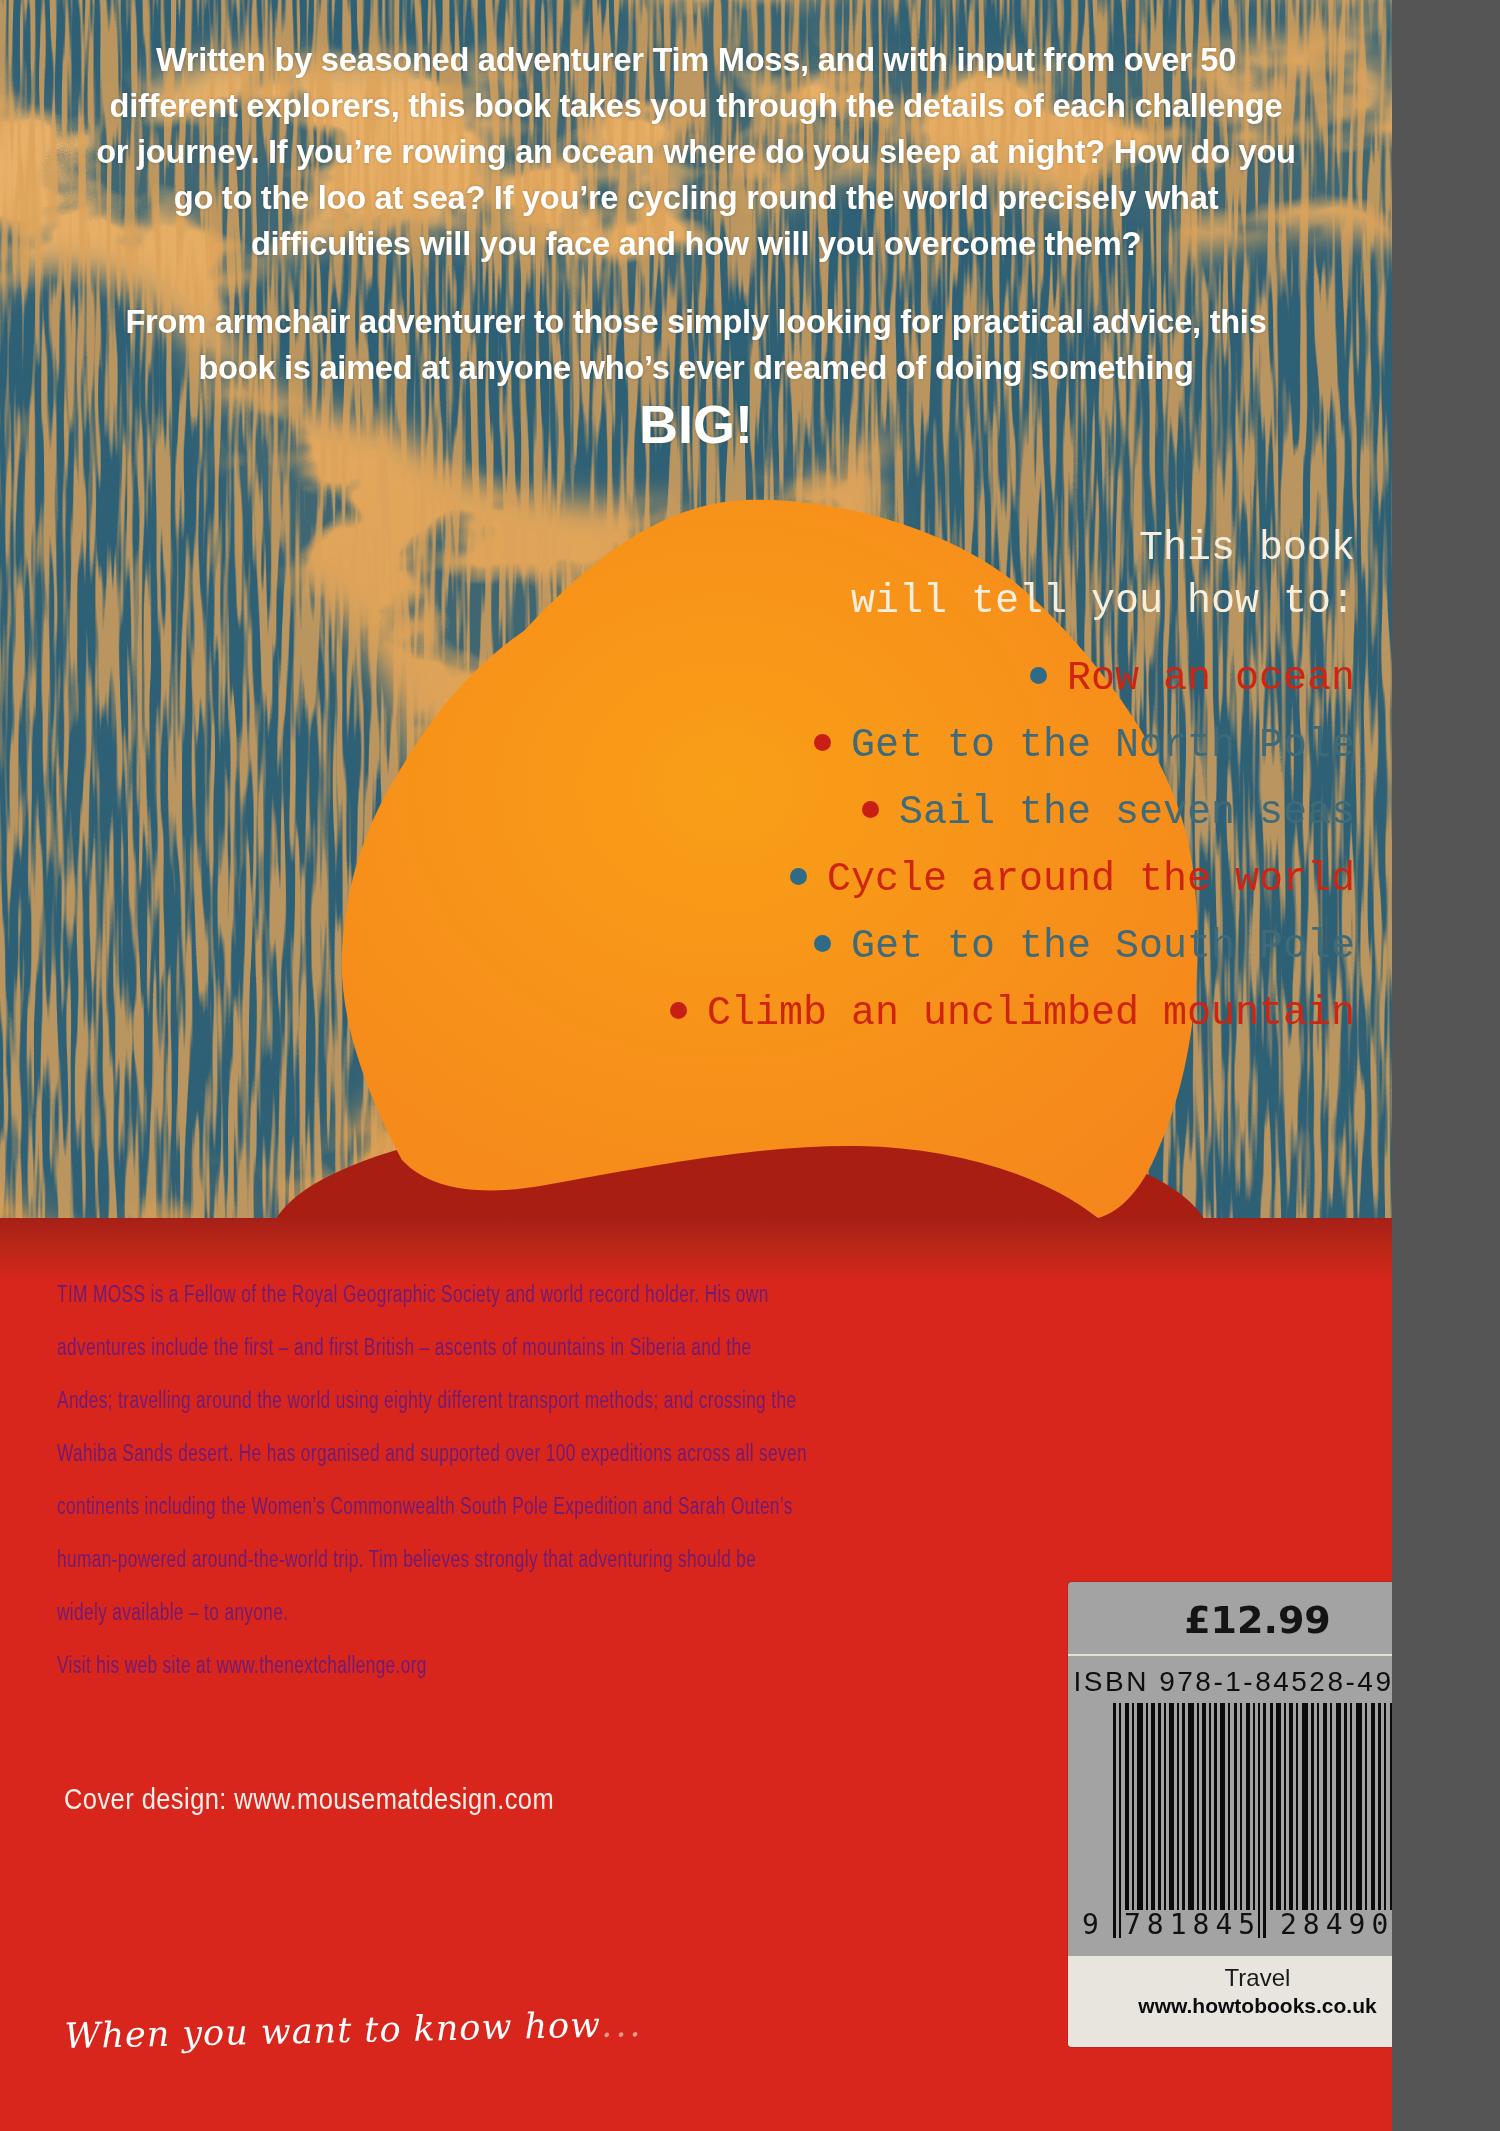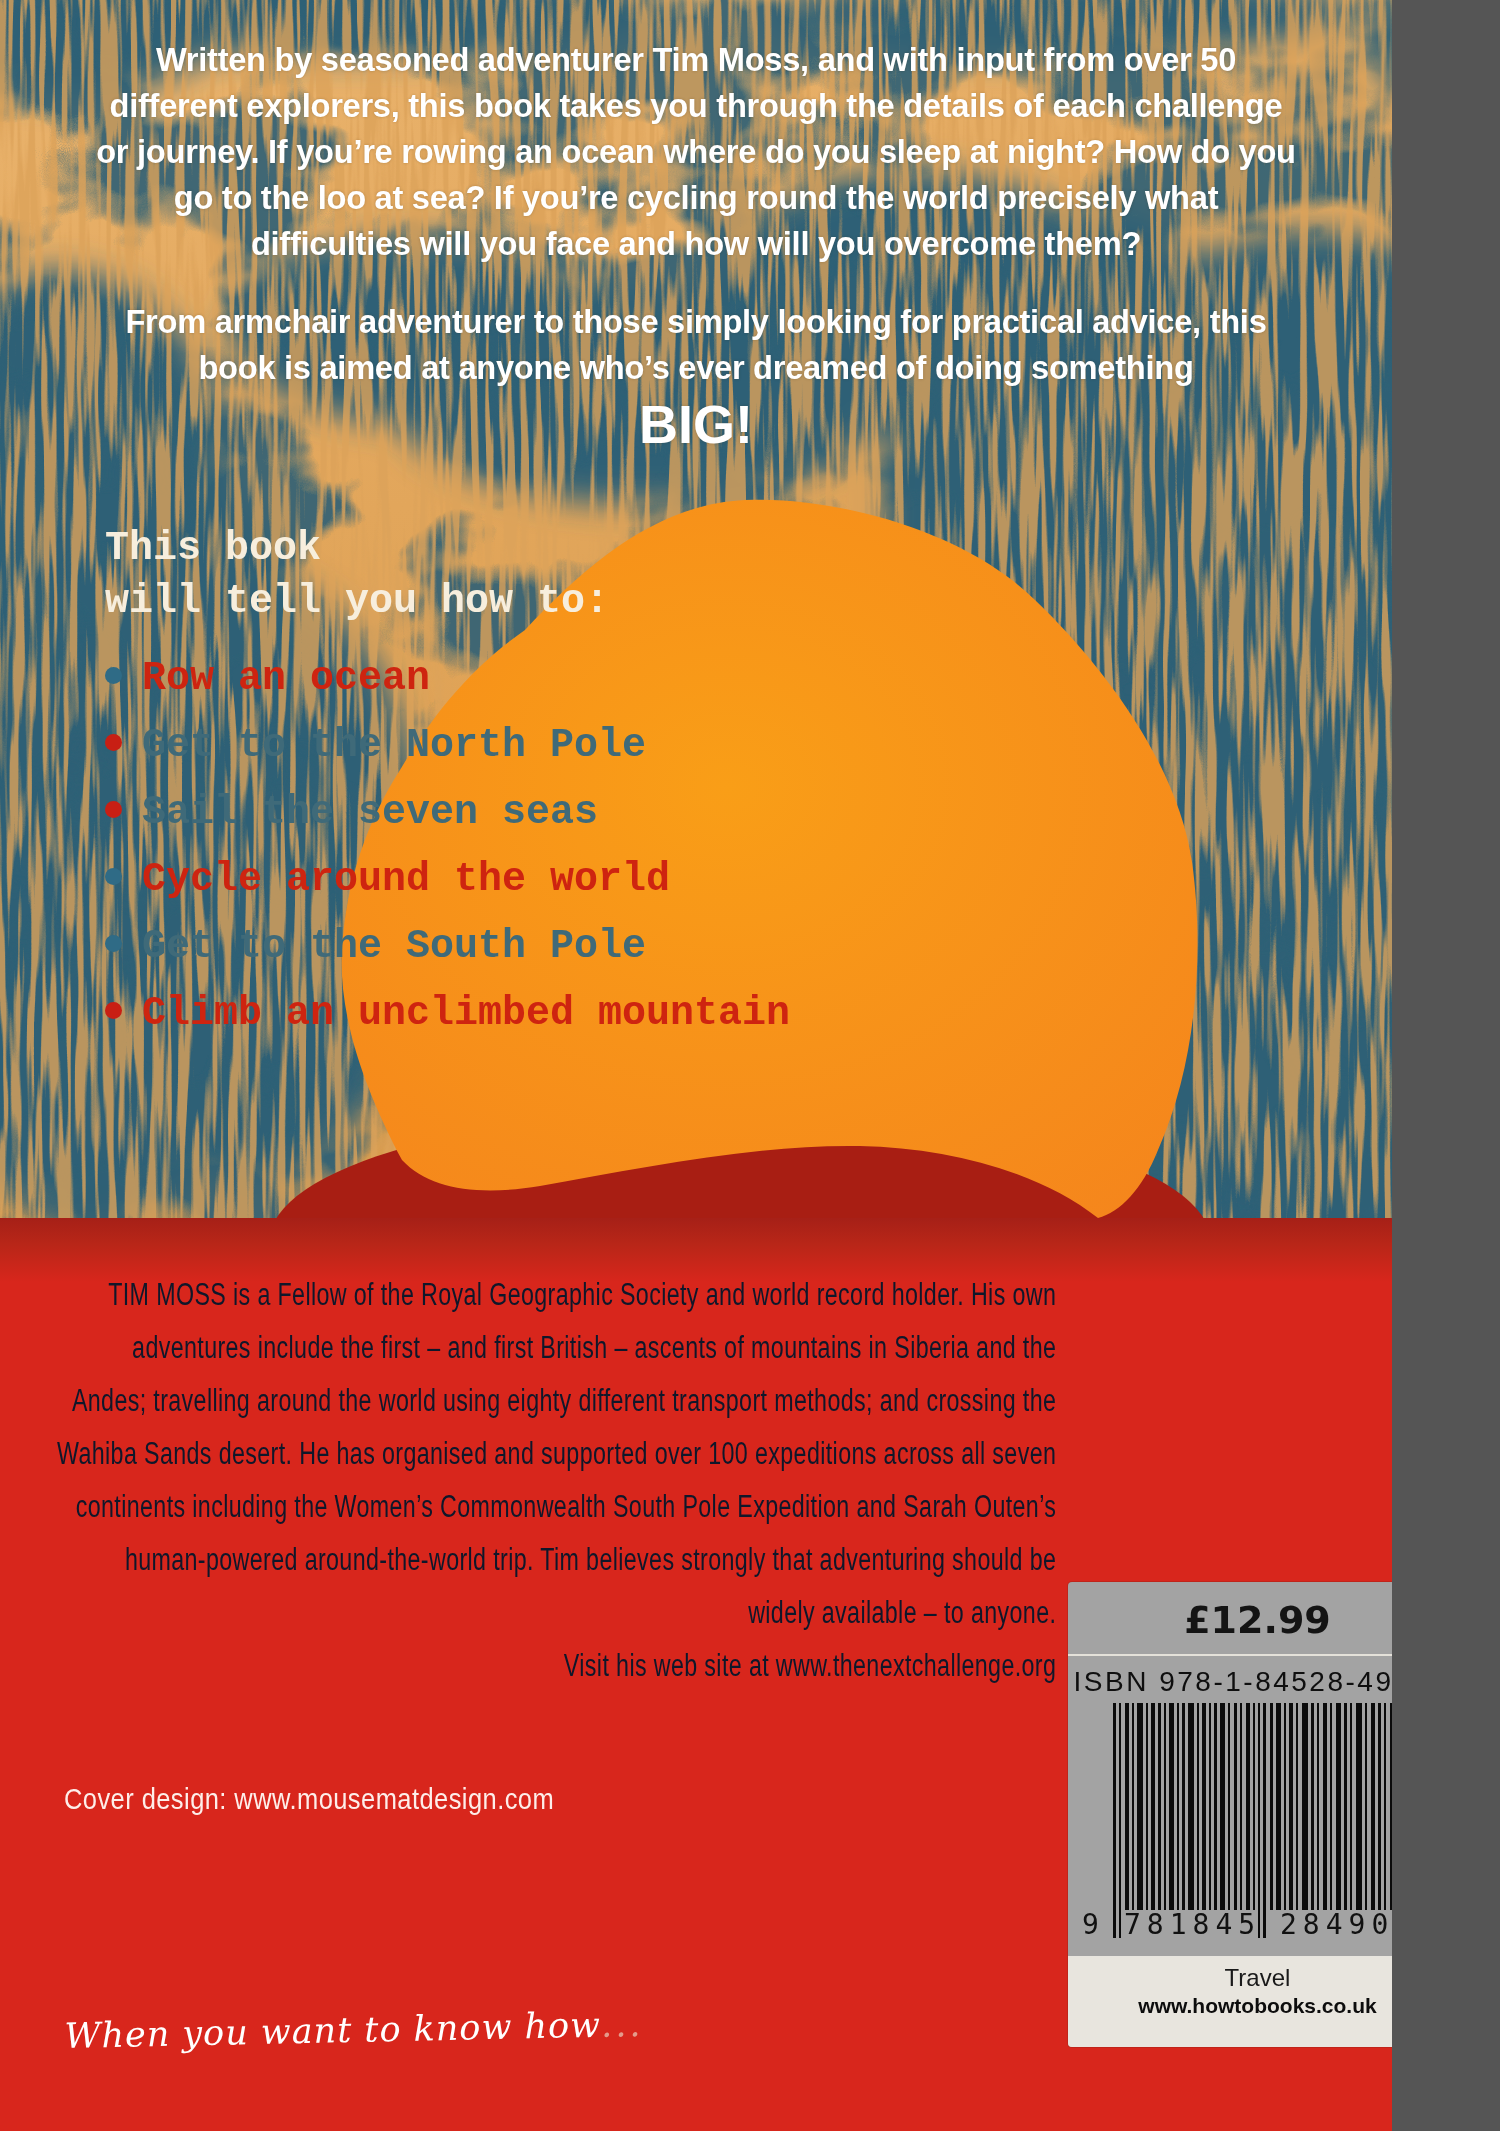--- a/index.html
+++ b/index.html
@@ -12,36 +12,36 @@
          font-size:34px;line-height:46px;letter-spacing:-0.3px;
          text-shadow:0 0 3px rgba(60,40,10,.25);}
   .blurb .ln{display:block;transform:scaleX(.96);transform-origin:50% 0;white-space:nowrap;}
   #intro-blurb{top:36px;}
   #pitch-blurb{top:298px;}
   #big-text{position:absolute;left:0;right:0;top:394px;text-align:center;color:#fff;
             font-weight:bold;font-size:54px;line-height:60px;letter-spacing:0;
             text-shadow:0 0 3px rgba(60,40,10,.25);}
 
   
-  .circle-text{position:absolute;left:105px;width:1250px;text-align:left;
-               font-family:"Liberation Mono",monospace;font-weight:bold;}
+  .circle-text{position:absolute;left:105px;width:1250px;text-align:right;
+               font-family:"Liberation Mono",monospace;font-weight:normal;}
   #circle-heading{top:522px;color:#f7eedd;font-size:40px;line-height:53px;}
   #howto-list{top:645px;font-size:40px;}
   #howto-list .item{display:block;line-height:67px;white-space:nowrap;}
   .bullet{display:inline-block;width:17px;height:17px;border-radius:50%;margin-right:20px;
           position:relative;top:-5px;}
   .bullet--blue{background:#2f6b86;}
   .bullet--red{background:#c81f14;}
   .item--red{color:#ce2410;}
   .item--teal{color:#3f6a79;}
 
   
   #red-band{position:absolute;left:0;top:1218px;width:1500px;height:913px;
             background:linear-gradient(180deg,#a62017 0px,#b82618 26px,#d8261c 64px,#d8261c 100%);}
-  #author-bio{position:absolute;left:57px;top:1268px;color:#0f172a;font-size:31px;line-height:53px;text-align:right;}
+  #author-bio{position:absolute;left:57px;top:1268px;color:#701a75;font-size:23px;line-height:53px;}
   #author-bio .ln{display:block;transform:scaleX(.75);transform-origin:0 0;white-space:nowrap;
                   letter-spacing:.5px;}
   #cover-design-credit{position:absolute;left:64px;top:1782px;color:rgba(255,247,242,.96);
                        font-size:30px;transform:scaleX(.85);transform-origin:0 0;white-space:nowrap;
                        letter-spacing:.5px;}
 
   
   #howtobooks-logo{position:absolute;left:66px;top:1923px;width:328px;height:92px;
                    border:6px solid #f3e9d4;border-radius:52px;box-sizing:border-box;
                    background:linear-gradient(165deg,#6e120c 0%,#96190f 45%,#b52314 85%,#c62d18 100%);

